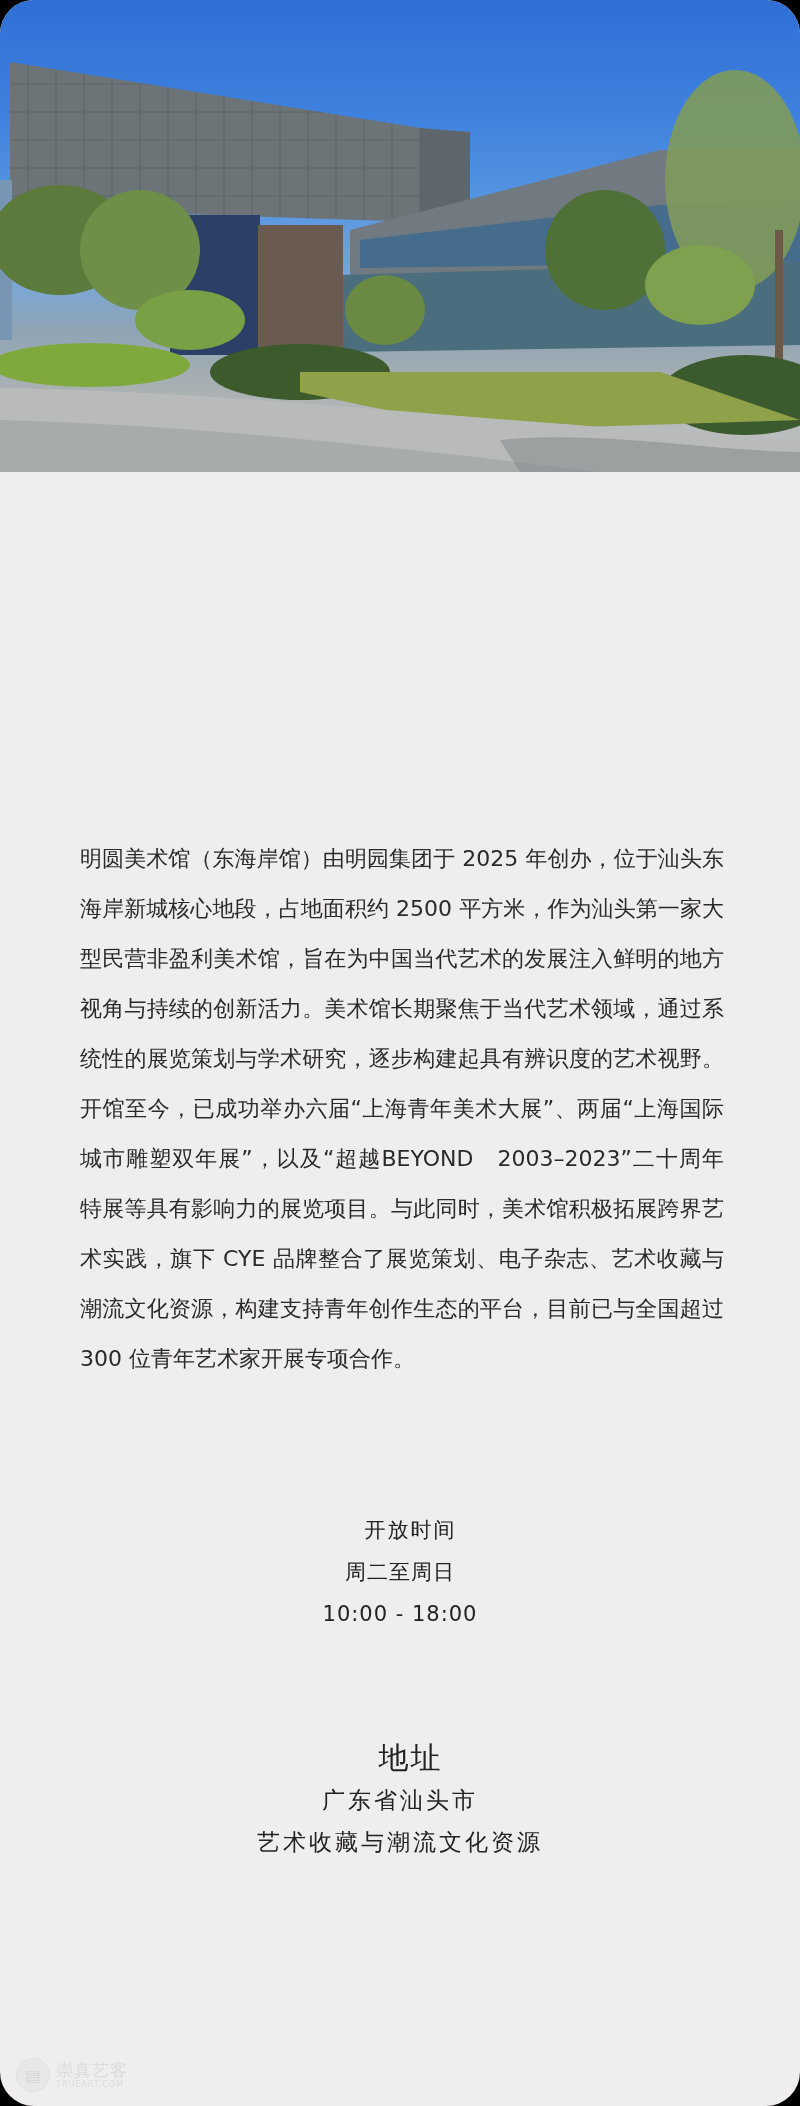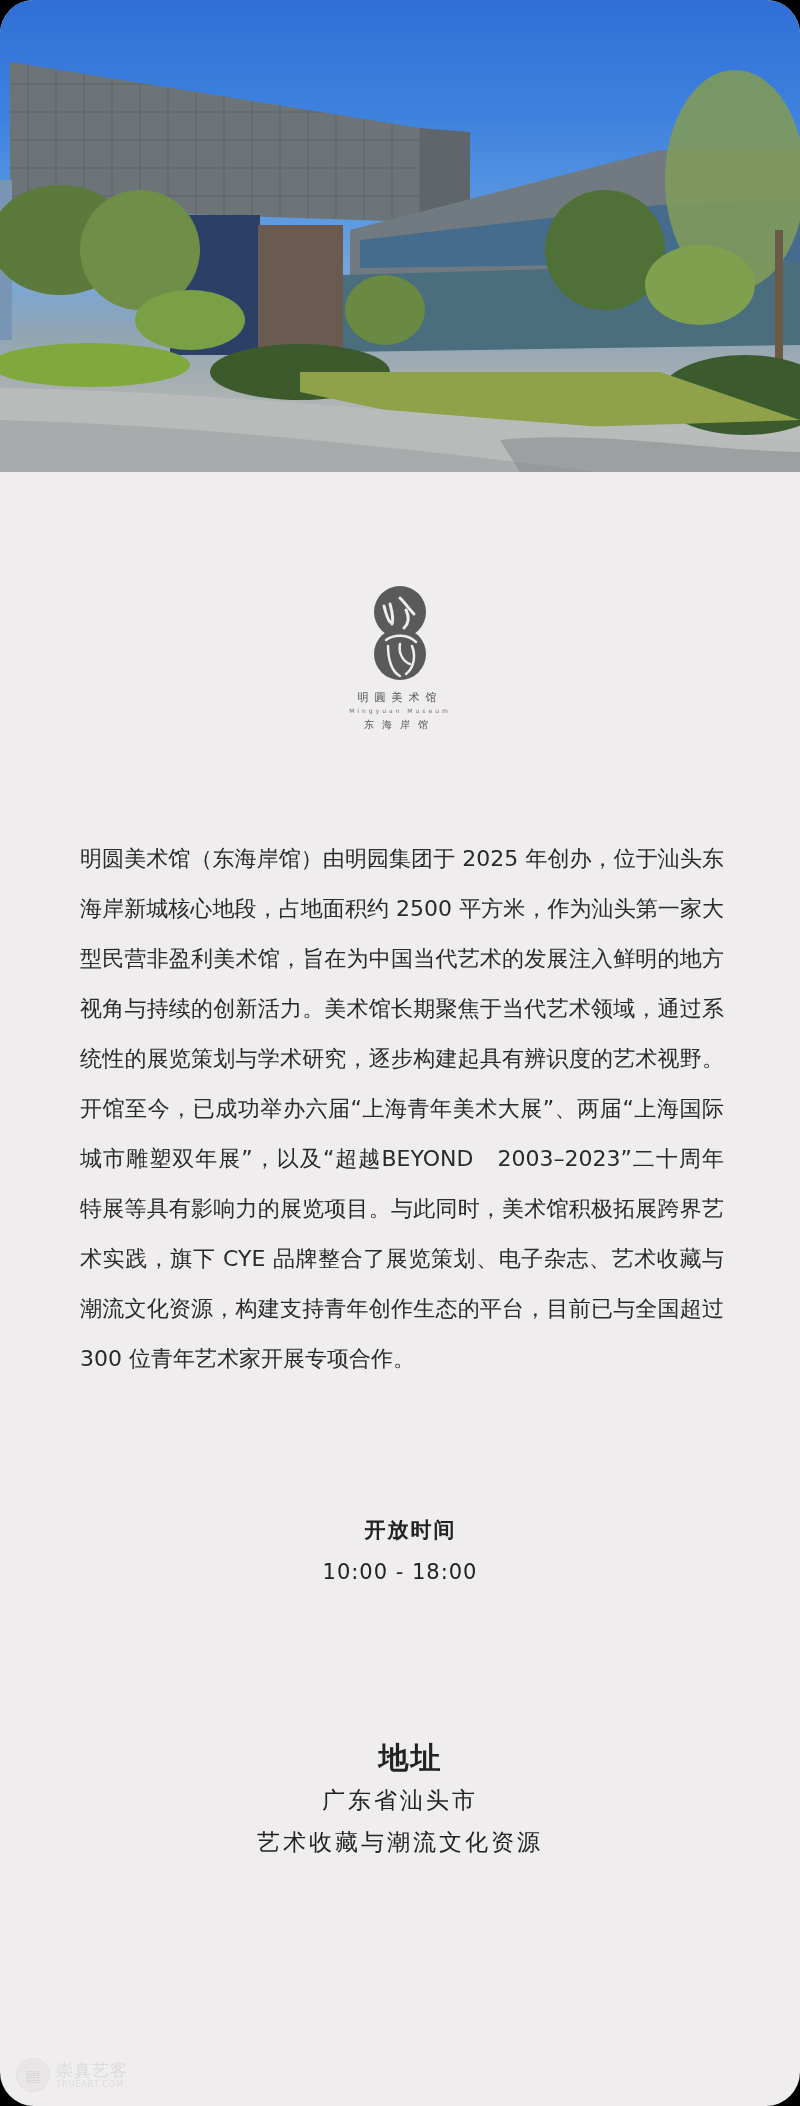--- a/index.html
+++ b/index.html
@@ -23,21 +23,21 @@
     .logo-en { font-size: 6px; color: #777; letter-spacing: 3px; margin-top: 2px; }
     .logo-branch { font-family: "DejaVu Serif", "Liberation Serif", serif; font-size: 10px; color: #555; letter-spacing: 8px; margin-top: 4px; }
     .intro {
       position: absolute; left: 72px; top: 826px; width: 660px;
       font-size: 22px; line-height: 50px; color: #2a2a2a; text-align: justify;
     }
     .intro p { margin: 8px; }
     .info { position: absolute; left: 0; width: 800px; text-align: center; color: #222; }
     .hours { top: 1509px; }
     .addr { top: 1737px; }
-    .info .heading { font-size: 21px; font-weight: bold; line-height: 42px; letter-spacing: 2px; padding-left: 21px; }
+    .info .heading { font-size: 21px; font-weight: normal; line-height: 42px; letter-spacing: 2px; padding-left: 21px; }
     .info .line { font-size: 21px; line-height: 42px; letter-spacing: 1px; }
     .addr .heading { font-size: 30px; }
     .addr .line { font-size: 23px; letter-spacing: 3px; }
     .watermark {
       position: absolute; left: 16px; top: 2058px; display: flex; align-items: center; gap: 6px; opacity: 0.6;
     }
     .wm-bubble {
       width: 34px; height: 34px; border-radius: 50%; background: #e4e2e3; border: 1px solid #d8d6d7;
       display: flex; align-items: center; justify-content: center; color: #c9c7c8; font-size: 16px;
     }
@@ -87,40 +87,28 @@
       <path d="M0,420 C200,425 420,450 600,472 L0,472 Z" fill="#a8abac"></path>
       <path d="M500,440 C600,430 700,450 800,452 L800,472 L520,472 Z" fill="#8a8e90" opacity="0.6"></path>
       <defs>
         <pattern id="grid" width="28" height="28" patternUnits="userSpaceOnUse">
           <rect width="28" height="28" fill="none" stroke="#3e4448" stroke-width="1"></rect>
         </pattern>
       </defs>
     </svg>
   </div>
 
-  <div class="logo">
-    <div class="logo-mark">
-      <svg width="60" height="100" viewBox="0 0 60 100">
-        <circle cx="30" cy="28" r="26" fill="#5a5a5a"></circle>
-        <circle cx="30" cy="70" r="26" fill="#5a5a5a"></circle>
-        <path d="M14,22 C16,30 18,36 20,38 M20,20 C22,28 24,34 22,40 M30,14 C36,20 40,26 44,30 M36,26 C40,34 38,40 34,44" stroke="#efedee" stroke-width="3" fill="none" stroke-linecap="round"></path>
-        <path d="M16,56 C24,50 38,50 46,58 M18,62 C18,76 22,88 30,92 M30,60 C28,70 34,78 40,80 M42,62 C46,72 44,84 36,90" stroke="#efedee" stroke-width="2.5" fill="none" stroke-linecap="round"></path>
-      </svg>
-    </div>
-    <div class="logo-name">明圓美术馆</div>
-    <div class="logo-en">Mingyuan Museum</div>
-    <div class="logo-branch">东海岸馆</div>
-  </div>
 
   <div class="intro">
     <p>明圆美术馆（东海岸馆）由明园集团于 2025 年创办，位于汕头东海岸新城核心地段，占地面积约 2500 平方米，作为汕头第一家大型民营非盈利美术馆，旨在为中国当代艺术的发展注入鲜明的地方视角与持续的创新活力。美术馆长期聚焦于当代艺术领域，通过系统性的展览策划与学术研究，逐步构建起具有辨识度的艺术视野。开馆至今，已成功举办六届“上海青年美术大展”、两届“上海国际城市雕塑双年展”，以及“超越BEYOND　2003–2023”二十周年特展等具有影响力的展览项目。与此同时，美术馆积极拓展跨界艺术实践，旗下 CYE 品牌整合了展览策划、电子杂志、艺术收藏与潮流文化资源，构建支持青年创作生态的平台，目前已与全国超过 300 位青年艺术家开展专项合作。</p>
   </div>
 
   <div class="info hours">
     <div class="heading">开放时间</div>
+    <div class="line">周二至周日</div>
     <div class="line">10:00 - 18:00</div>
   </div>
 
   <div class="info addr">
     <div class="heading">地址</div>
     <div class="line">广东省汕头市</div>
     <div class="line">艺术收藏与潮流文化资源</div>
   </div>
 
   <div class="watermark">

